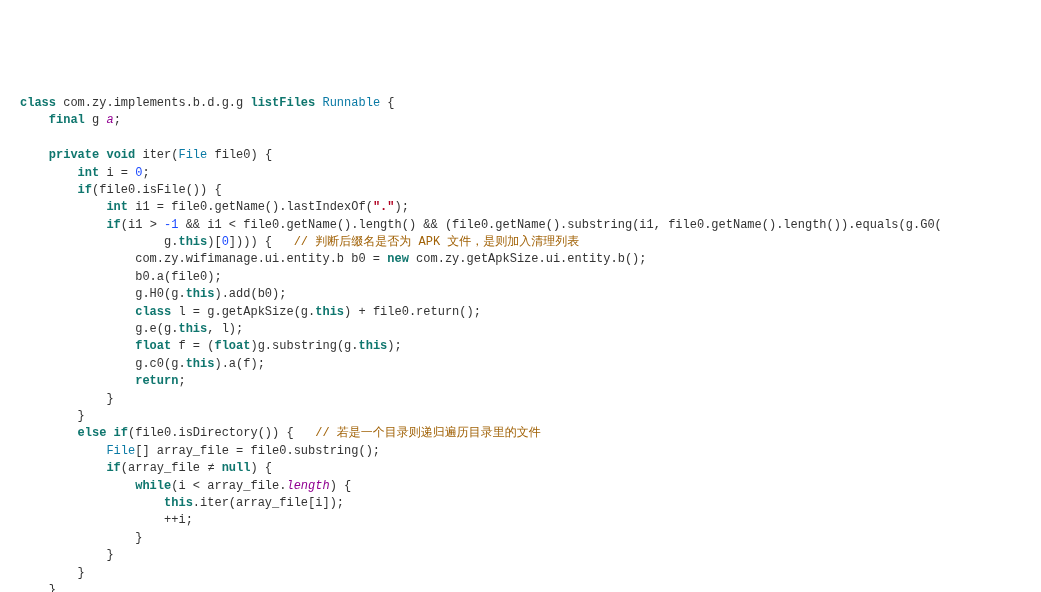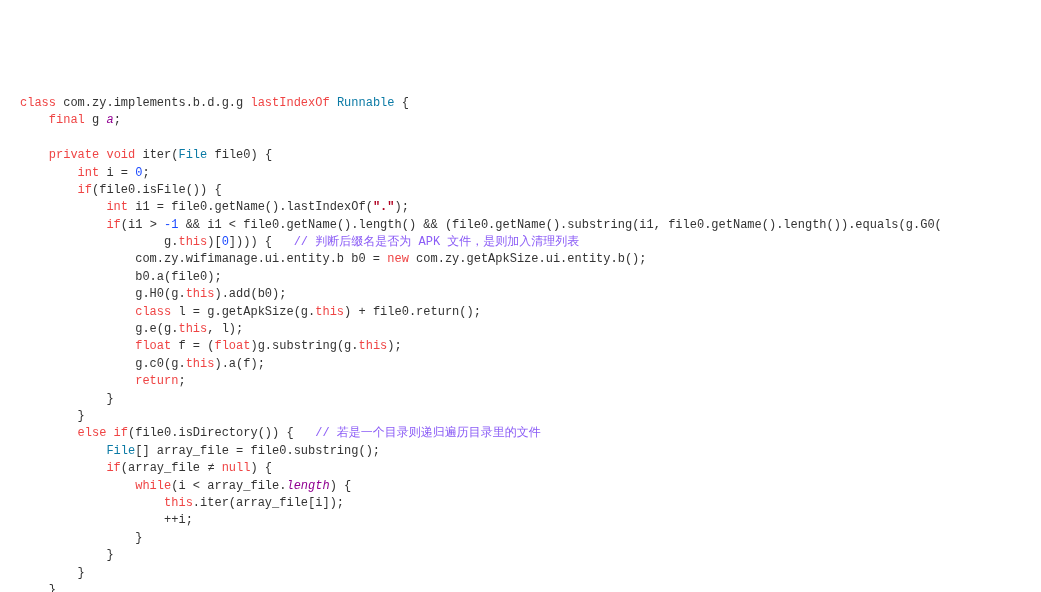--- a/index.html
+++ b/index.html
@@ -6,35 +6,35 @@
     margin: 0;
     padding: 8px 20px;
     background: #ffffff;
     font-family: Consolas, Monaco, "Courier New", monospace;
     font-size: 12px;
     line-height: 1.45;
     color: #333;
     white-space: pre;
     overflow-x: auto;
   }
-  .kw { color: #ef4444; font-weight: normal; }                      
+  .kw { color: #0f766e; font-weight: bold; }                      
   .str { color: #b00020; font-weight: bold; }  
-  .cmt { color: #8b5cf6; font-style: normal; }                     
+  .cmt { color: #a16207; font-style: normal; }                     
   .type { color: #0b7aa5; }                    
   .field { color: #910091; font-style: italic; }
   .num { color: #1c4bff; }
   .codewrap { position: relative; }
 </style>
 </head>
 <body>
 
 
 
 <div class="codewrap">
-<span><span class="kw">class</span> <span>com.zy.implements.b.d.g.g</span> <span class="kw">lastIndexOf</span> <span class="type">Runnable</span><span> {</span></span>
+<span><span class="kw">class</span> <span>com.zy.implements.b.d.g.g</span> <span class="kw">listFiles</span> <span class="type">Runnable</span><span> {</span></span>
     <span class="kw">final</span> <span>g</span> <span class="field">a</span><span>;</span>
 
     <span class="kw">private</span> <span class="kw">void</span> <span>iter</span><span>(</span><span class="type">File</span><span> file0</span><span>) {</span>
         <span class="kw">int</span><span> i = </span><span class="num">0</span><span>;</span>
         <span class="kw">if</span><span>(file0.isFile()) {</span>
             <span class="kw">int</span><span> i1 = file0.getName().lastIndexOf(</span><span class="str">"."</span><span>);</span>
             <span class="kw">if</span><span>(i1 &gt; </span><span class="num">-1</span><span> &amp;&amp; i1 &lt; file0.getName().length() &amp;&amp; (file0.getName().substring(i1, file0.getName().length()).equals(g.G0(</span>
                     <span>g.</span><span class="kw">this</span><span>)[</span><span class="num">0</span><span>]))) {   </span><span class="cmt">// 判断后缀名是否为 APK 文件，是则加入清理列表</span>
                 <span>com.zy.wifimanage.ui.entity.b b0 = </span><span class="kw">new</span><span> com.zy.getApkSize.ui.entity.b();</span>
                 <span>b0.a(file0);</span>

